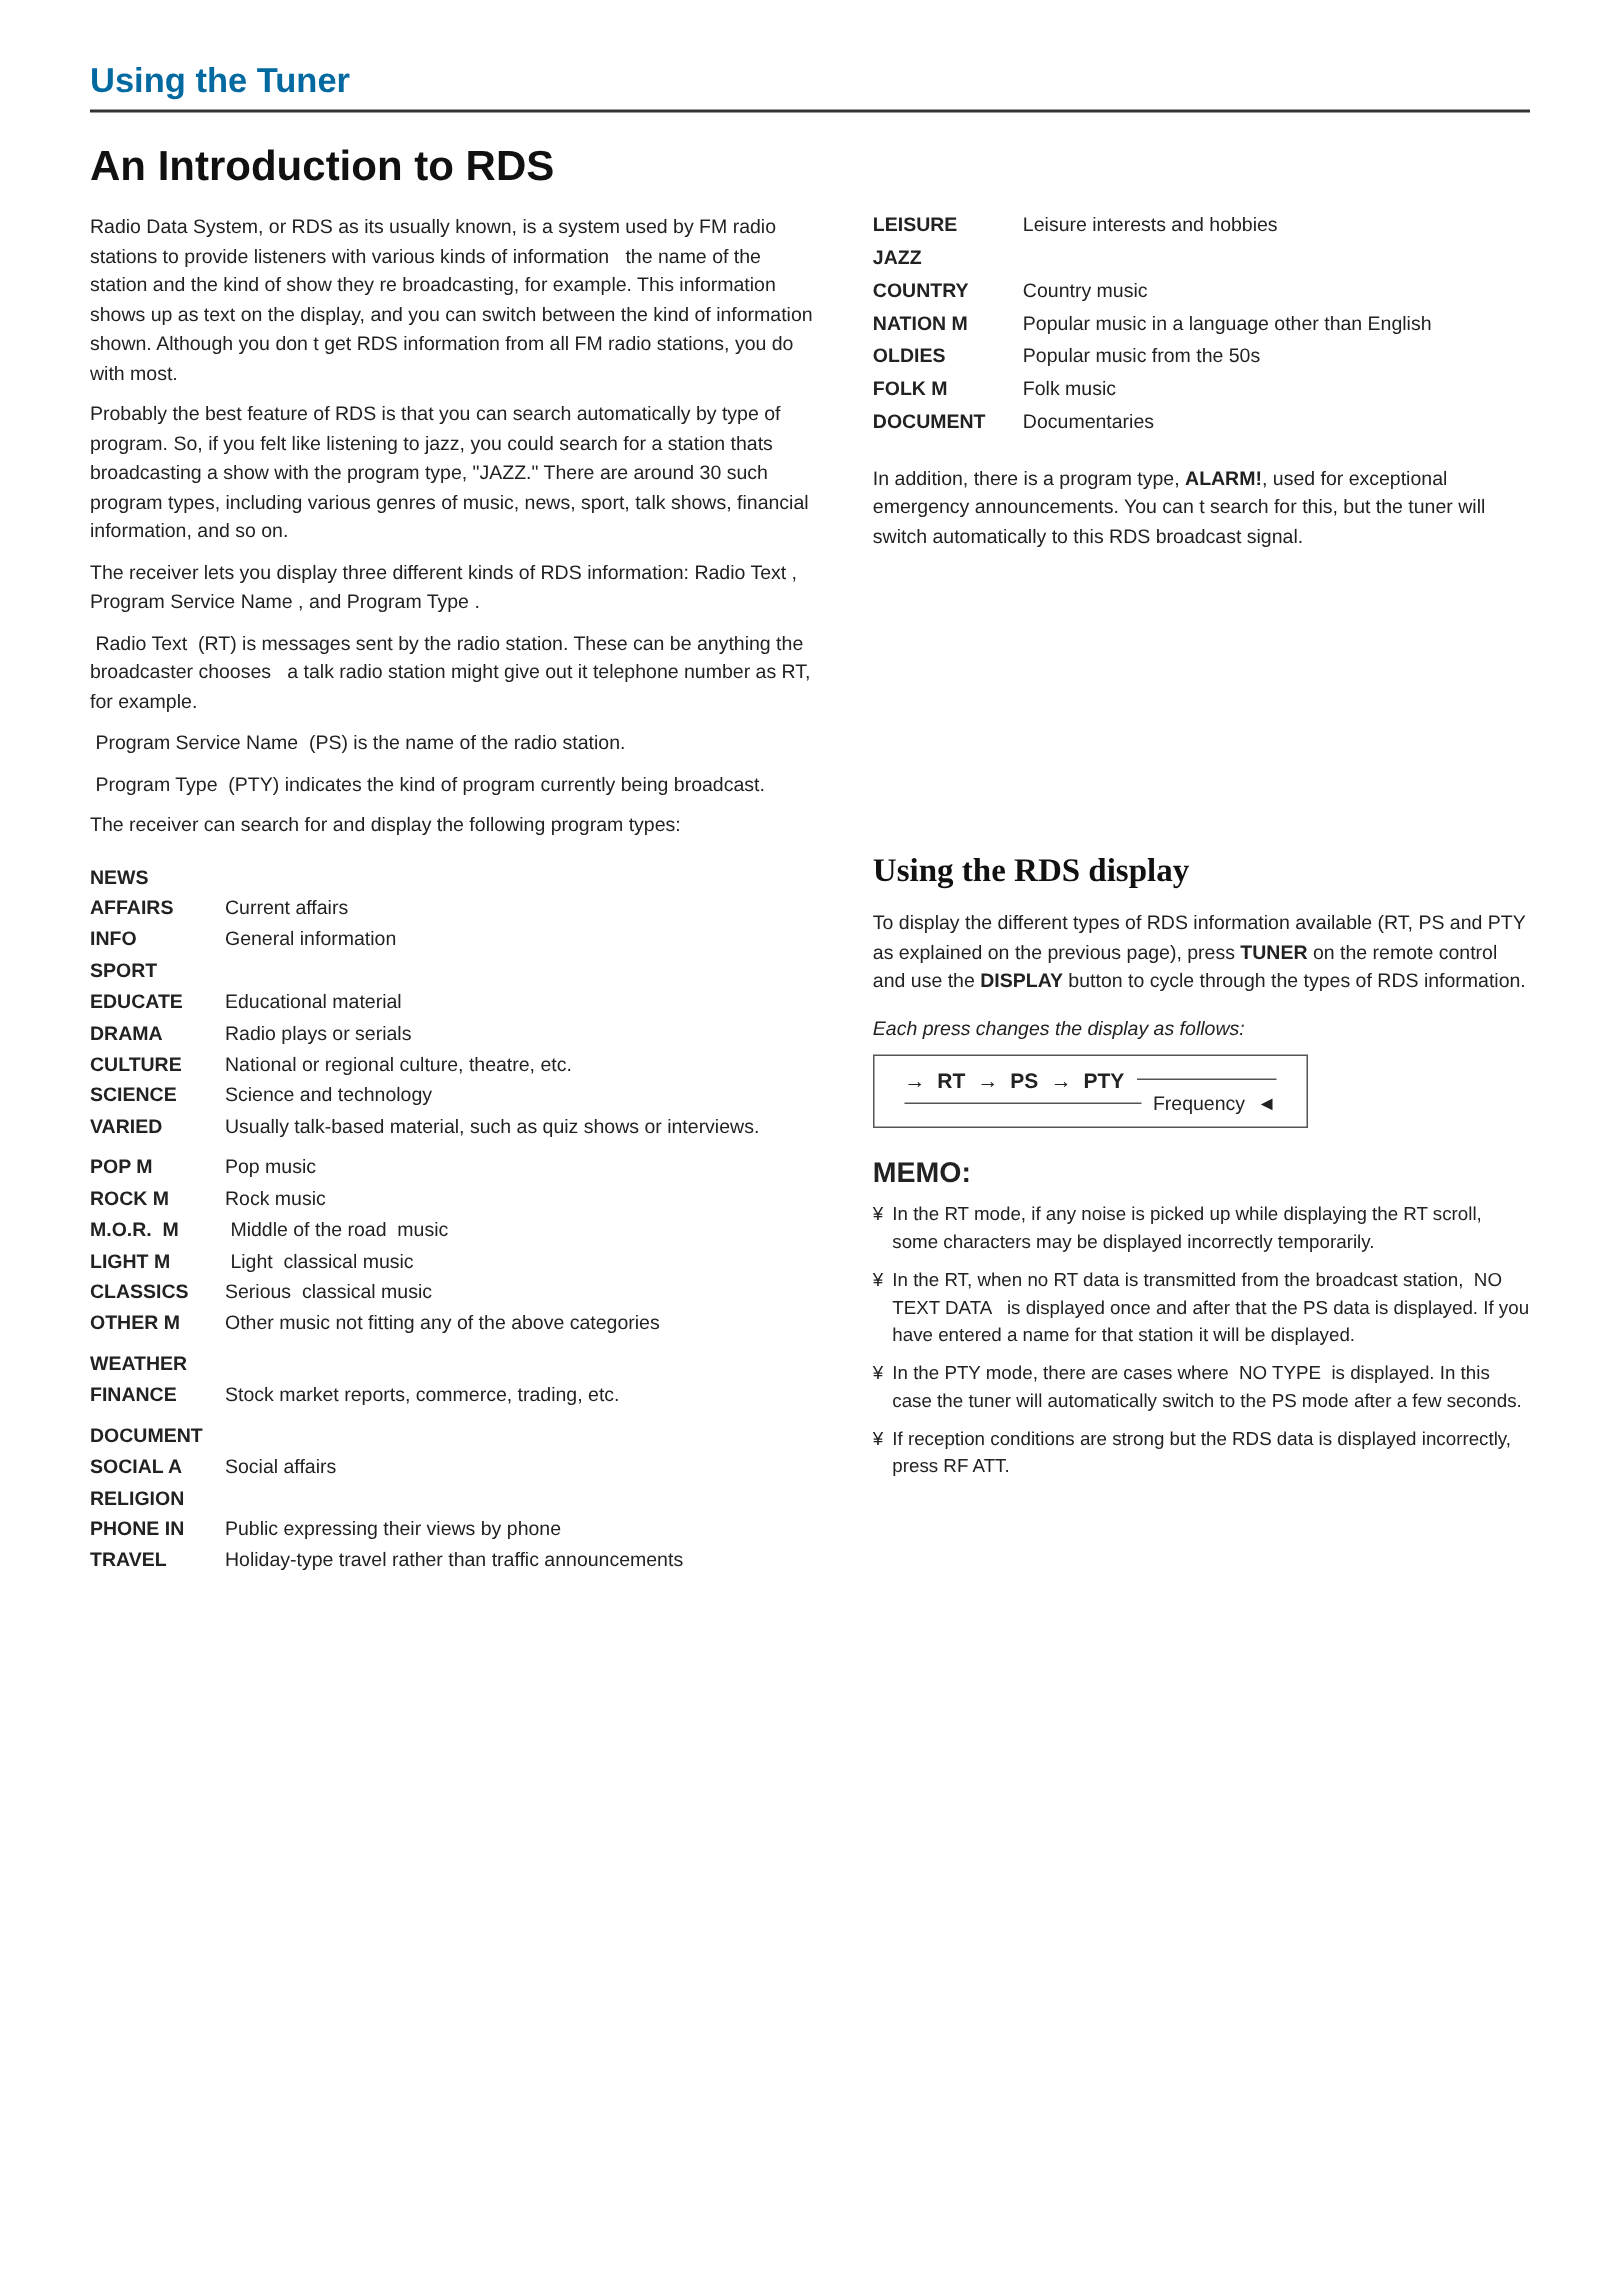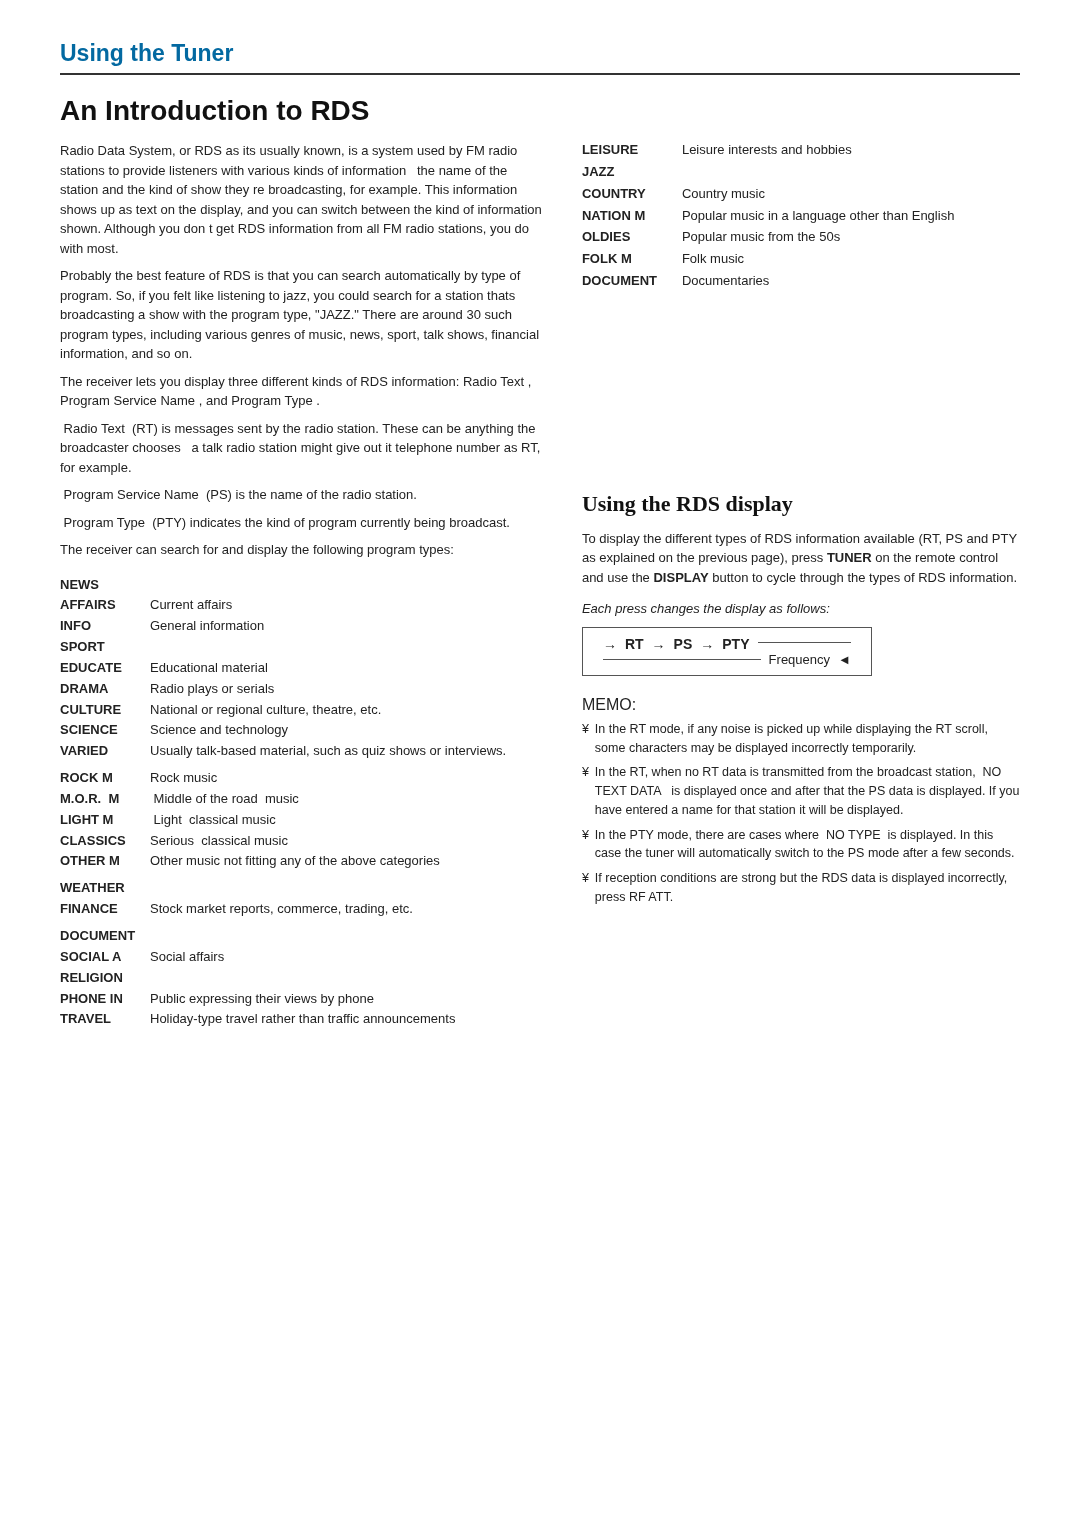--- a/index.html
+++ b/index.html
@@ -116,22 +116,22 @@
       font-size: 13px;
       line-height: 1.5;
       margin-bottom: 12px;
     }
 
     .memo-section {
       margin-top: 14px;
     }
 
     .memo-label {
-      font-weight: normal;
-      font-size: 16px;
+      font-weight: bold;
+      font-size: 19px;
       margin-bottom: 6px;
     }
 
     .memo-list {
       list-style: none;
       padding: 0;
     }
 
     .memo-list li {
       display: flex;
@@ -207,20 +207,24 @@
         <span class="prog-desc">Science and technology</span>
       </div>
       <div class="program-item">
         <span class="prog-name">VARIED</span>
         <span class="prog-desc">Usually talk-based material, such as quiz shows or interviews.</span>
       </div>
 
       <div style="margin-top:8px;"></div>
 
       <div class="program-item">
+        <span class="prog-name">POP M</span>
+        <span class="prog-desc">Pop music</span>
+      </div>
+      <div class="program-item">
         <span class="prog-name">ROCK M</span>
         <span class="prog-desc">Rock music</span>
       </div>
       <div class="program-item">
         <span class="prog-name">M.O.R.&nbsp; M</span>
         <span class="prog-desc">&nbsp;Middle of the road&nbsp; music</span>
       </div>
       <div class="program-item">
         <span class="prog-name">LIGHT M</span>
         <span class="prog-desc">&nbsp;Light&nbsp; classical music</span>
@@ -297,20 +301,23 @@
       <div class="right-program-item">
         <span class="prog-name">FOLK M</span>
         <span class="prog-desc">Folk music</span>
       </div>
       <div class="right-program-item">
         <span class="prog-name">DOCUMENT</span>
         <span class="prog-desc">Documentaries</span>
       </div>
     </div>
 
+    <p class="alarm-note" style="margin-top: 18px;">
+      In addition, there is a program type, <strong>ALARM!</strong>, used for exceptional emergency announcements. You can t search for this, but the tuner will switch automatically to this RDS broadcast signal.
+    </p>
 
     <div class="rds-display-section" style="margin-top: 200px;">
 
       <h2 class="section-title">Using the RDS display</h2>
 
       <p class="rds-intro">
         To display the different types of RDS information available (RT, PS and PTY as explained on the previous page), press <strong>TUNER</strong> on the remote control and use the <strong>DISPLAY</strong> button to cycle through the types of RDS information.
       </p>
 
       <p style="margin-bottom: 8px; font-style: italic;">Each press changes the display as follows:</p>

